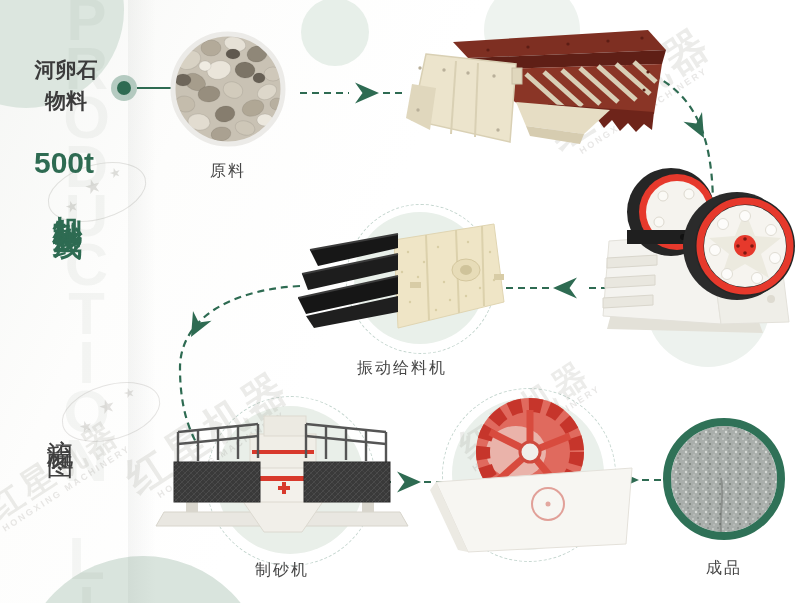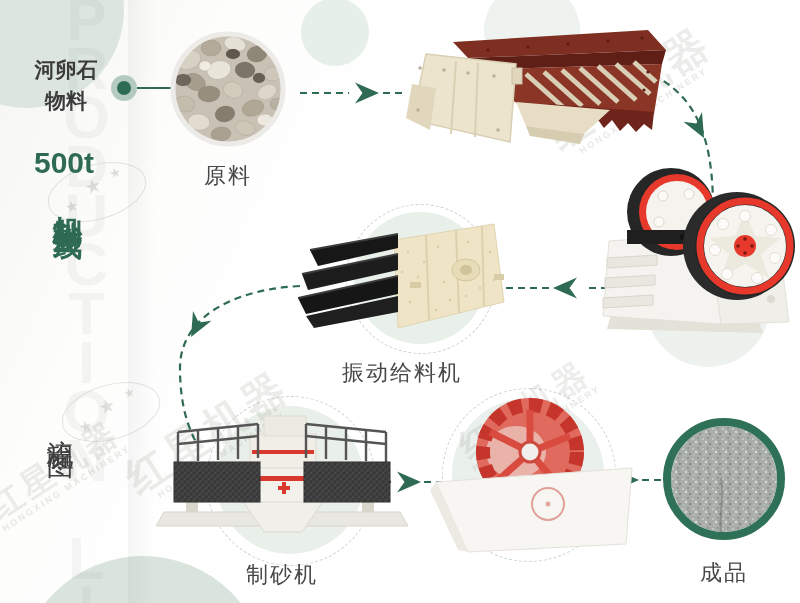--- a/index.html
+++ b/index.html
@@ -23,21 +23,21 @@
   .sb-divider{position:absolute;left:128px;top:0;width:28px;height:603px;
     background:linear-gradient(90deg,rgba(60,70,64,.05),rgba(60,70,64,0));}
   
   .wm{position:absolute;transform:rotate(-33deg);text-align:center;pointer-events:none;
     color:rgba(152,147,139,.18);font-weight:900;line-height:1.05;}
   .wm .cn{font-size:42px;letter-spacing:4px;}
   .wm .en{font-size:9px;letter-spacing:2.5px;color:rgba(152,147,139,.22);font-weight:700;}
   .wm.small .cn{font-size:33px;}
   
   .node{position:absolute;display:flex;flex-direction:column;align-items:center;}
-  .node .lbl{font-size:22px;color:#474747;letter-spacing:2px;white-space:nowrap;}
+  .node .lbl{font-size:16px;color:#474747;letter-spacing:2px;white-space:nowrap;}
   .n-raw{left:168px;top:30px;width:120px;}      .n-raw .lbl{margin-top:13px;}
   .n-feeder{left:398px;top:24px;width:272px;}   .n-feeder .lbl{margin-top:0px;}
   .n-jaw{left:601px;top:146px;width:196px;}     .n-jaw .lbl{margin-top:3px;}
   .n-screen{left:298px;top:222px;width:208px;}  .n-screen .lbl{margin-top:22px;}
   .n-sand{left:146px;top:404px;width:272px;}    .n-sand .lbl{margin-top:12px;}
   .n-wash{left:428px;top:390px;width:212px;}    .n-wash .lbl{margin-top:0px;}
   .n-prod{left:661px;top:416px;width:126px;}    .n-prod .lbl{margin-top:16px;}
   svg{display:block;}
 </style>
 </head>

